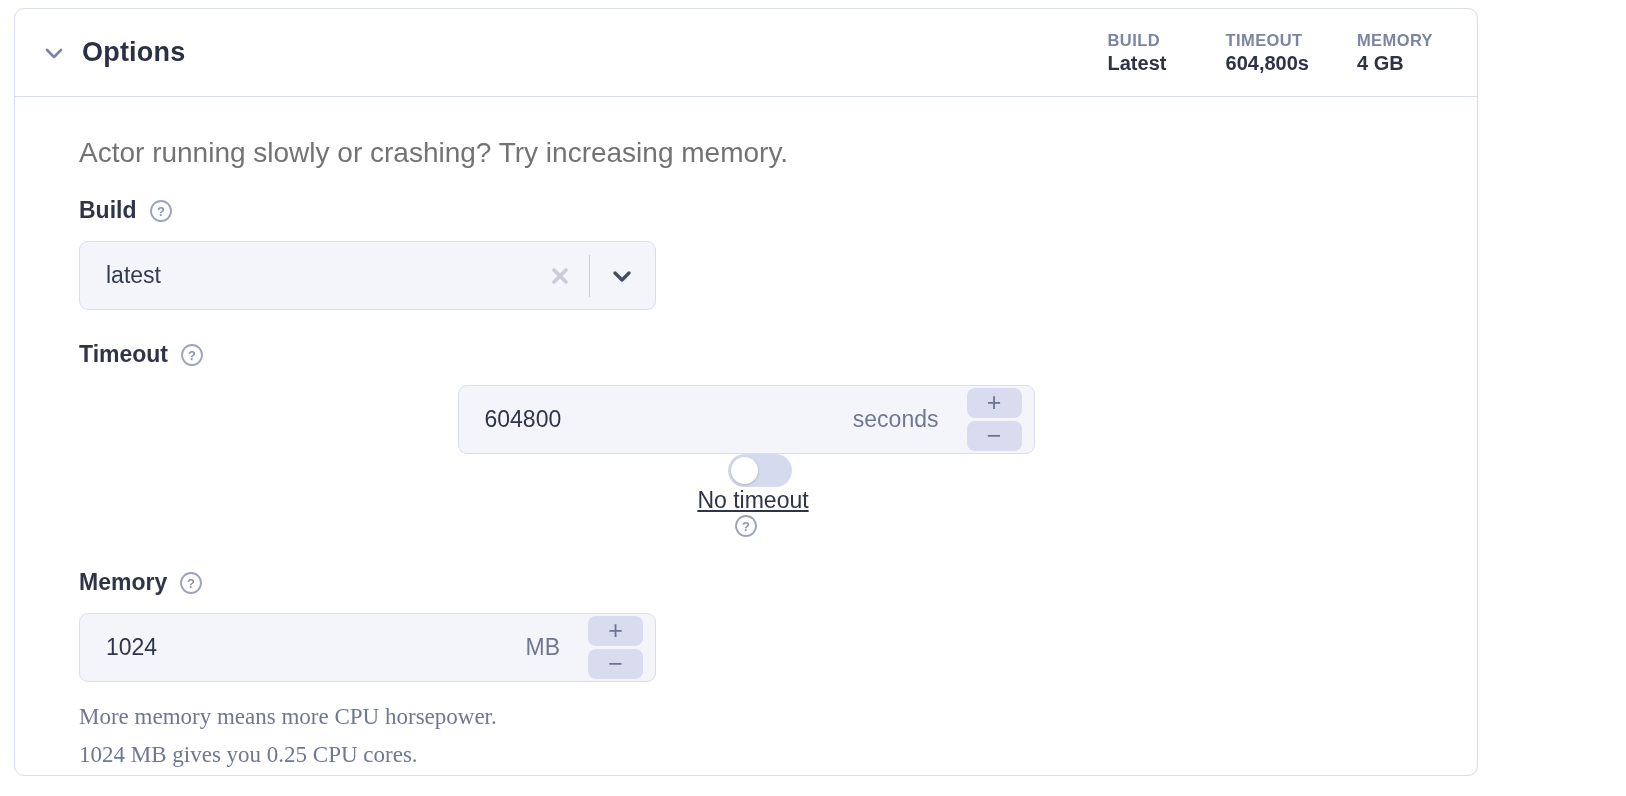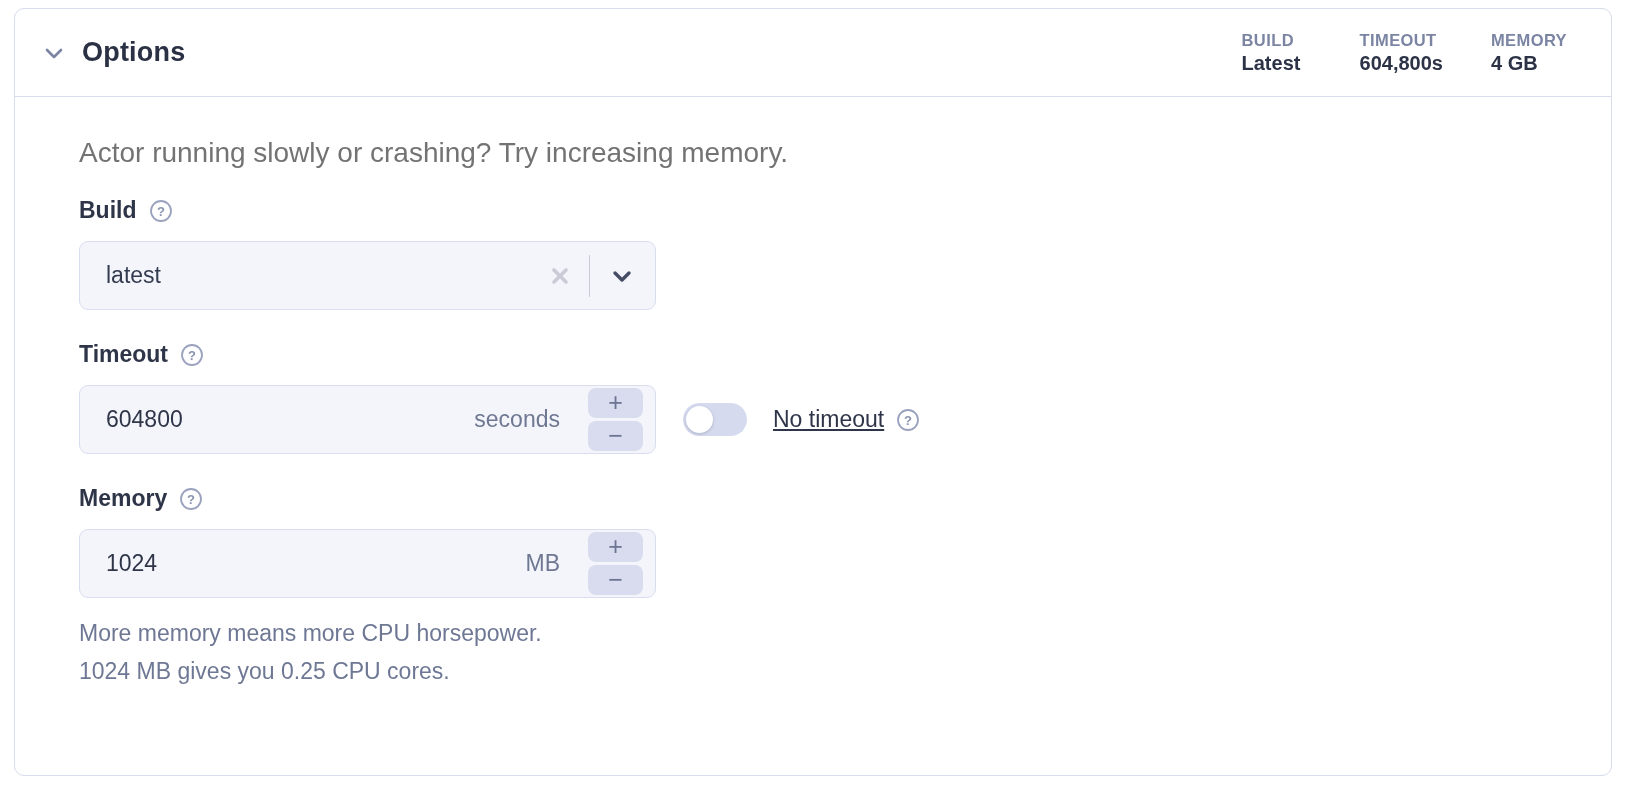--- a/index.html
+++ b/index.html
@@ -10,21 +10,21 @@
     --input-bg:#f4f5fb;
     --input-border:#d9ddf0;
     --stepper-bg:#d9dcef;
     --toggle-track:#d6daee;
     --icon-muted:#9aa2bd;
   }
   *{box-sizing:border-box;margin:0;padding:0;}
   html,body{width:1626px;height:796px;background:#ffffff;
     font-family:"Liberation Sans", sans-serif;color:var(--text-dark);}
   .panel{
-    position:absolute;left:14px;top:8px;width:1598px;height:768px;
+    position:absolute;left:14px;top:8px;width:1464px;height:768px;
     background:#ffffff;border:1.5px solid var(--panel-border);border-radius:10px;
     overflow:hidden;
   }
   
   .panel-header{
     display:flex;align-items:center;height:88px;
     padding:0 44px 0 26px;border-bottom:1.5px solid var(--panel-border);
     cursor:pointer;
   }
   .collapse-icon{width:26px;height:26px;flex:0 0 auto;margin-right:15px;display:flex;align-items:center;justify-content:center;}
@@ -56,32 +56,32 @@
     font-family:"Liberation Sans", sans-serif;font-size:23px;color:#2f3548;
   }
   .unit-suffix{font-size:23px;color:#6f7892;margin-right:28px;white-space:nowrap;}
   .stepper{display:flex;flex-direction:column;gap:3px;}
   .stepper-btn{
     width:55px;height:30px;border:none;border-radius:8px;background:var(--stepper-bg);
     color:#6b7490;font-size:25px;line-height:26px;font-family:"Liberation Sans", sans-serif;
     display:flex;align-items:center;justify-content:center;cursor:pointer;padding-bottom:3px;
   }
   
-  .input-row{display:flex;align-items:center;}
+  .input-row{display:flex;align-items:center;flex-direction:column;}
   .toggle{
     position:relative;width:64px;height:33px;border-radius:17px;
     background:var(--toggle-track);margin-left:27px;flex:0 0 auto;cursor:pointer;
   }
   .toggle-knob{
     position:absolute;left:3px;top:3px;width:27px;height:27px;border-radius:50%;
     background:#ffffff;box-shadow:0 1px 3px rgba(40,50,80,.25);
   }
   .toggle-label{font-size:23px;color:#2f3548;margin:0 12px 0 26px;text-decoration:underline;}
   
-  .field-help{margin-top:16px;font-size:23px;color:var(--text-help);line-height:38px;}
+  .field-help{margin-top:16px;font-size:23px;color:var(--text-help);line-height:38px;font-family:Liberation Serif, serif;}
 </style>
 </head>
 <body>
 
 <div class="panel">
 
   <div class="panel-header">
     <span class="collapse-icon">
       <svg width="26" height="26" viewBox="0 0 26 26" fill="none">
         <polyline points="6,10 13,17 20,10" stroke="#7b85a3" stroke-width="2.6" stroke-linecap="round" stroke-linejoin="round"></polyline>

